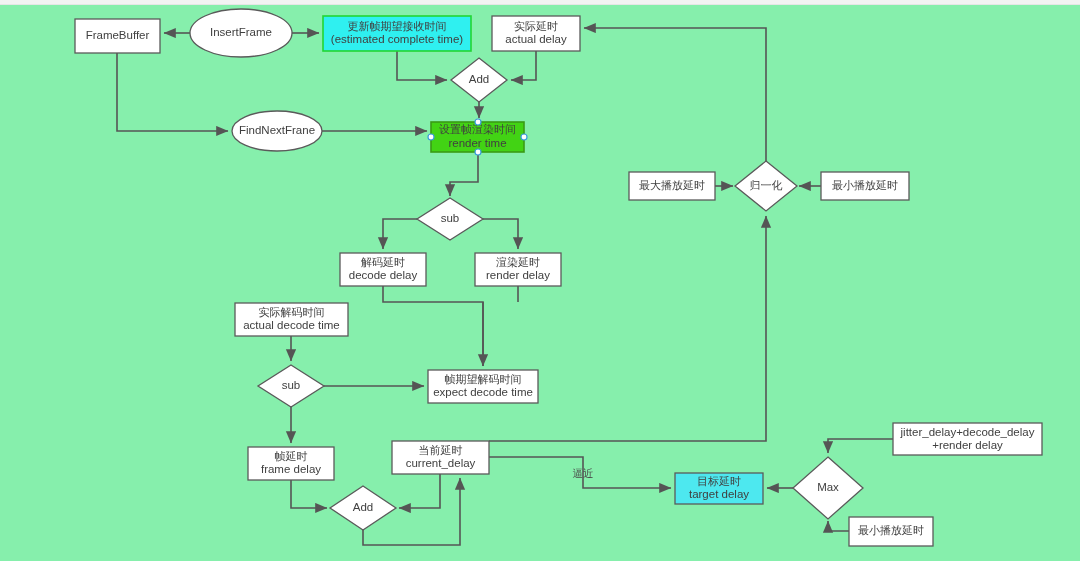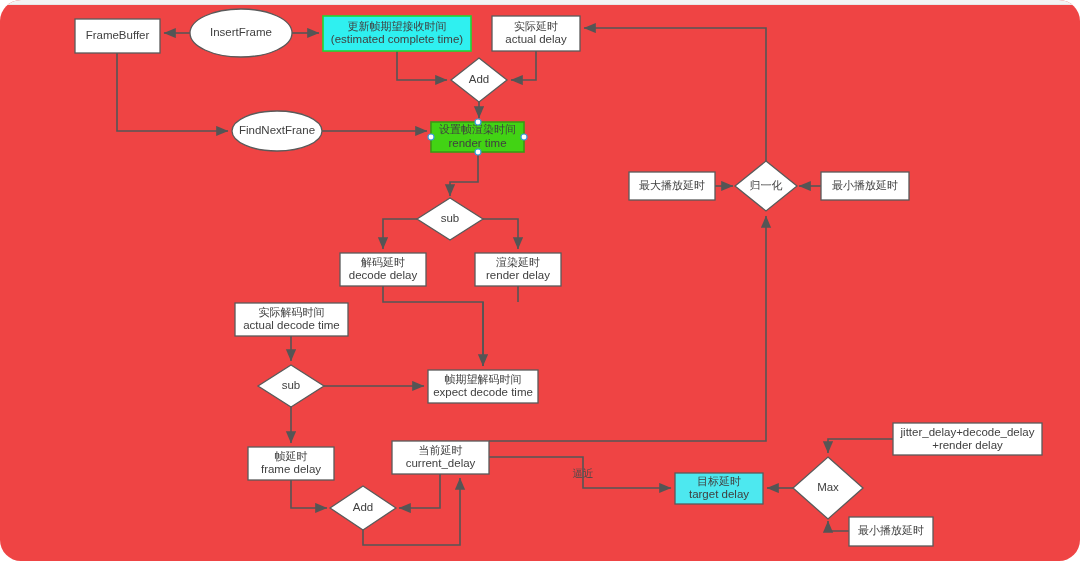--- a/index.html
+++ b/index.html
@@ -5,23 +5,22 @@
   html, body {
     margin: 0;
     padding: 0;
     background: #ffffff;
     font-family: "Liberation Sans", sans-serif;
   }
   #canvas-root {
     position: relative;
     width: 1080px;
     height: 561px;
-    background: #ef4444;
+    background: #86efac;
     overflow: hidden;
-    border-radius: 21px;
   }
   #topbar {
     position: absolute;
     left: 0; top: 0;
     width: 1080px; height: 4px;
     background: #f3f3f3;
     border-bottom: 1px solid #e6e6e6;
   }
   svg#flow {
     position: absolute;

